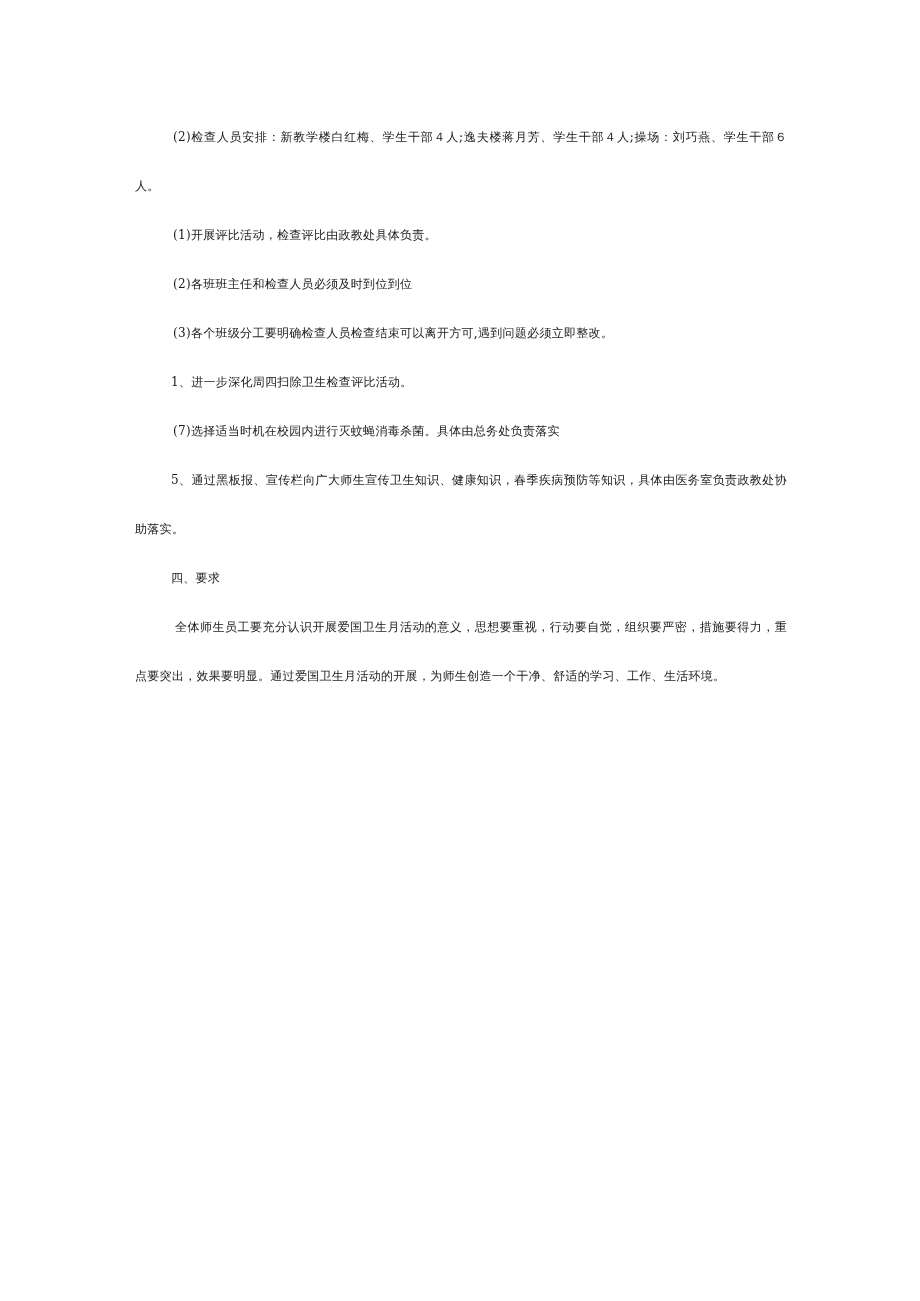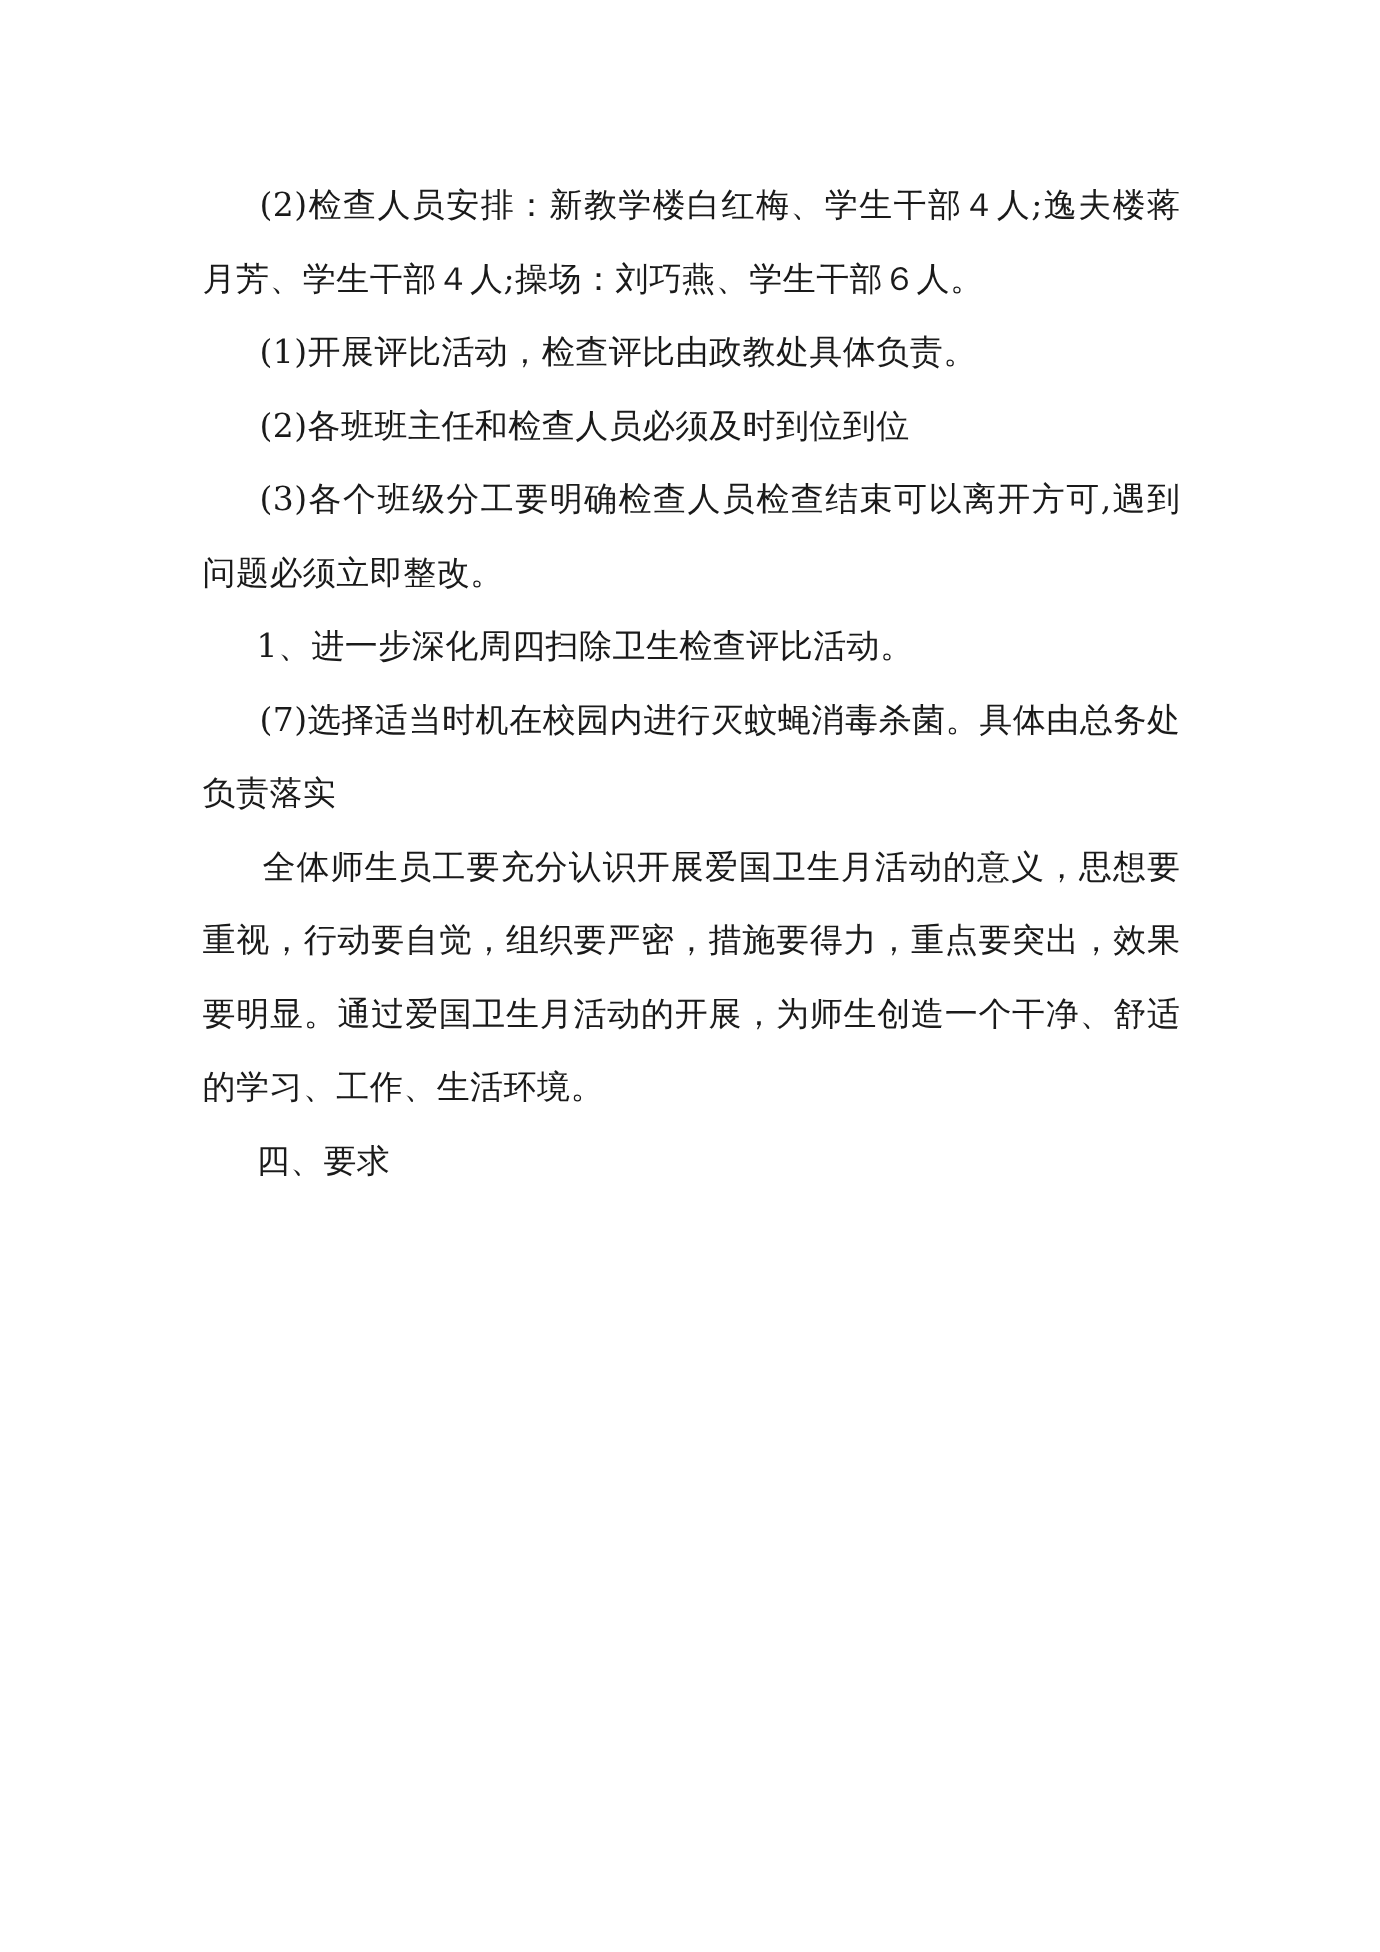--- a/index.html
+++ b/index.html
@@ -12,21 +12,21 @@
       height: 1301px;
       position: relative;
       overflow: hidden;
     }
     .page {
       position: absolute;
       left: 135px;
       top: 113px;
       width: 652px;
       font-family: "DejaVu Serif", "Liberation Serif", serif;
-      font-size: 22px;
+      font-size: 12px;
       color: #1a1a1a;
       line-height: 49px;
     }
     .para {
       margin: 0;
       padding: 0;
       text-indent: 40px;
       text-align: justify;
       letter-spacing: 0.3px;
     }
@@ -40,15 +40,16 @@
 </head>
 <body>
 
 <div class="page">
   <p class="para sub">(2)检查人员安排：新教学楼白红梅、学生干部４人;逸夫楼蒋月芳、学生干部４人;操场：刘巧燕、学生干部６人。</p>
   <p class="para sub">(1)开展评比活动，检查评比由政教处具体负责。</p>
   <p class="para sub">(2)各班班主任和检查人员必须及时到位到位</p>
   <p class="para sub">(3)各个班级分工要明确检查人员检查结束可以离开方可,遇到问题必须立即整改。</p>
   <p class="para heading">1、进一步深化周四扫除卫生检查评比活动。</p>
   <p class="para sub">(7)选择适当时机在校园内进行灭蚊蝇消毒杀菌。具体由总务处负责落实</p>
+  <p class="para heading">5、通过黑板报、宣传栏向广大师生宣传卫生知识、健康知识，春季疾病预防等知识，具体由医务室负责政教处协助落实。</p>
+  <p class="para heading">四、要求</p>
   <p class="para">全体师生员工要充分认识开展爱国卫生月活动的意义，思想要重视，行动要自觉，组织要严密，措施要得力，重点要突出，效果要明显。通过爱国卫生月活动的开展，为师生创造一个干净、舒适的学习、工作、生活环境。</p>
-  <p class="para heading">四、要求</p>
 </div>
 
 </body></html>

